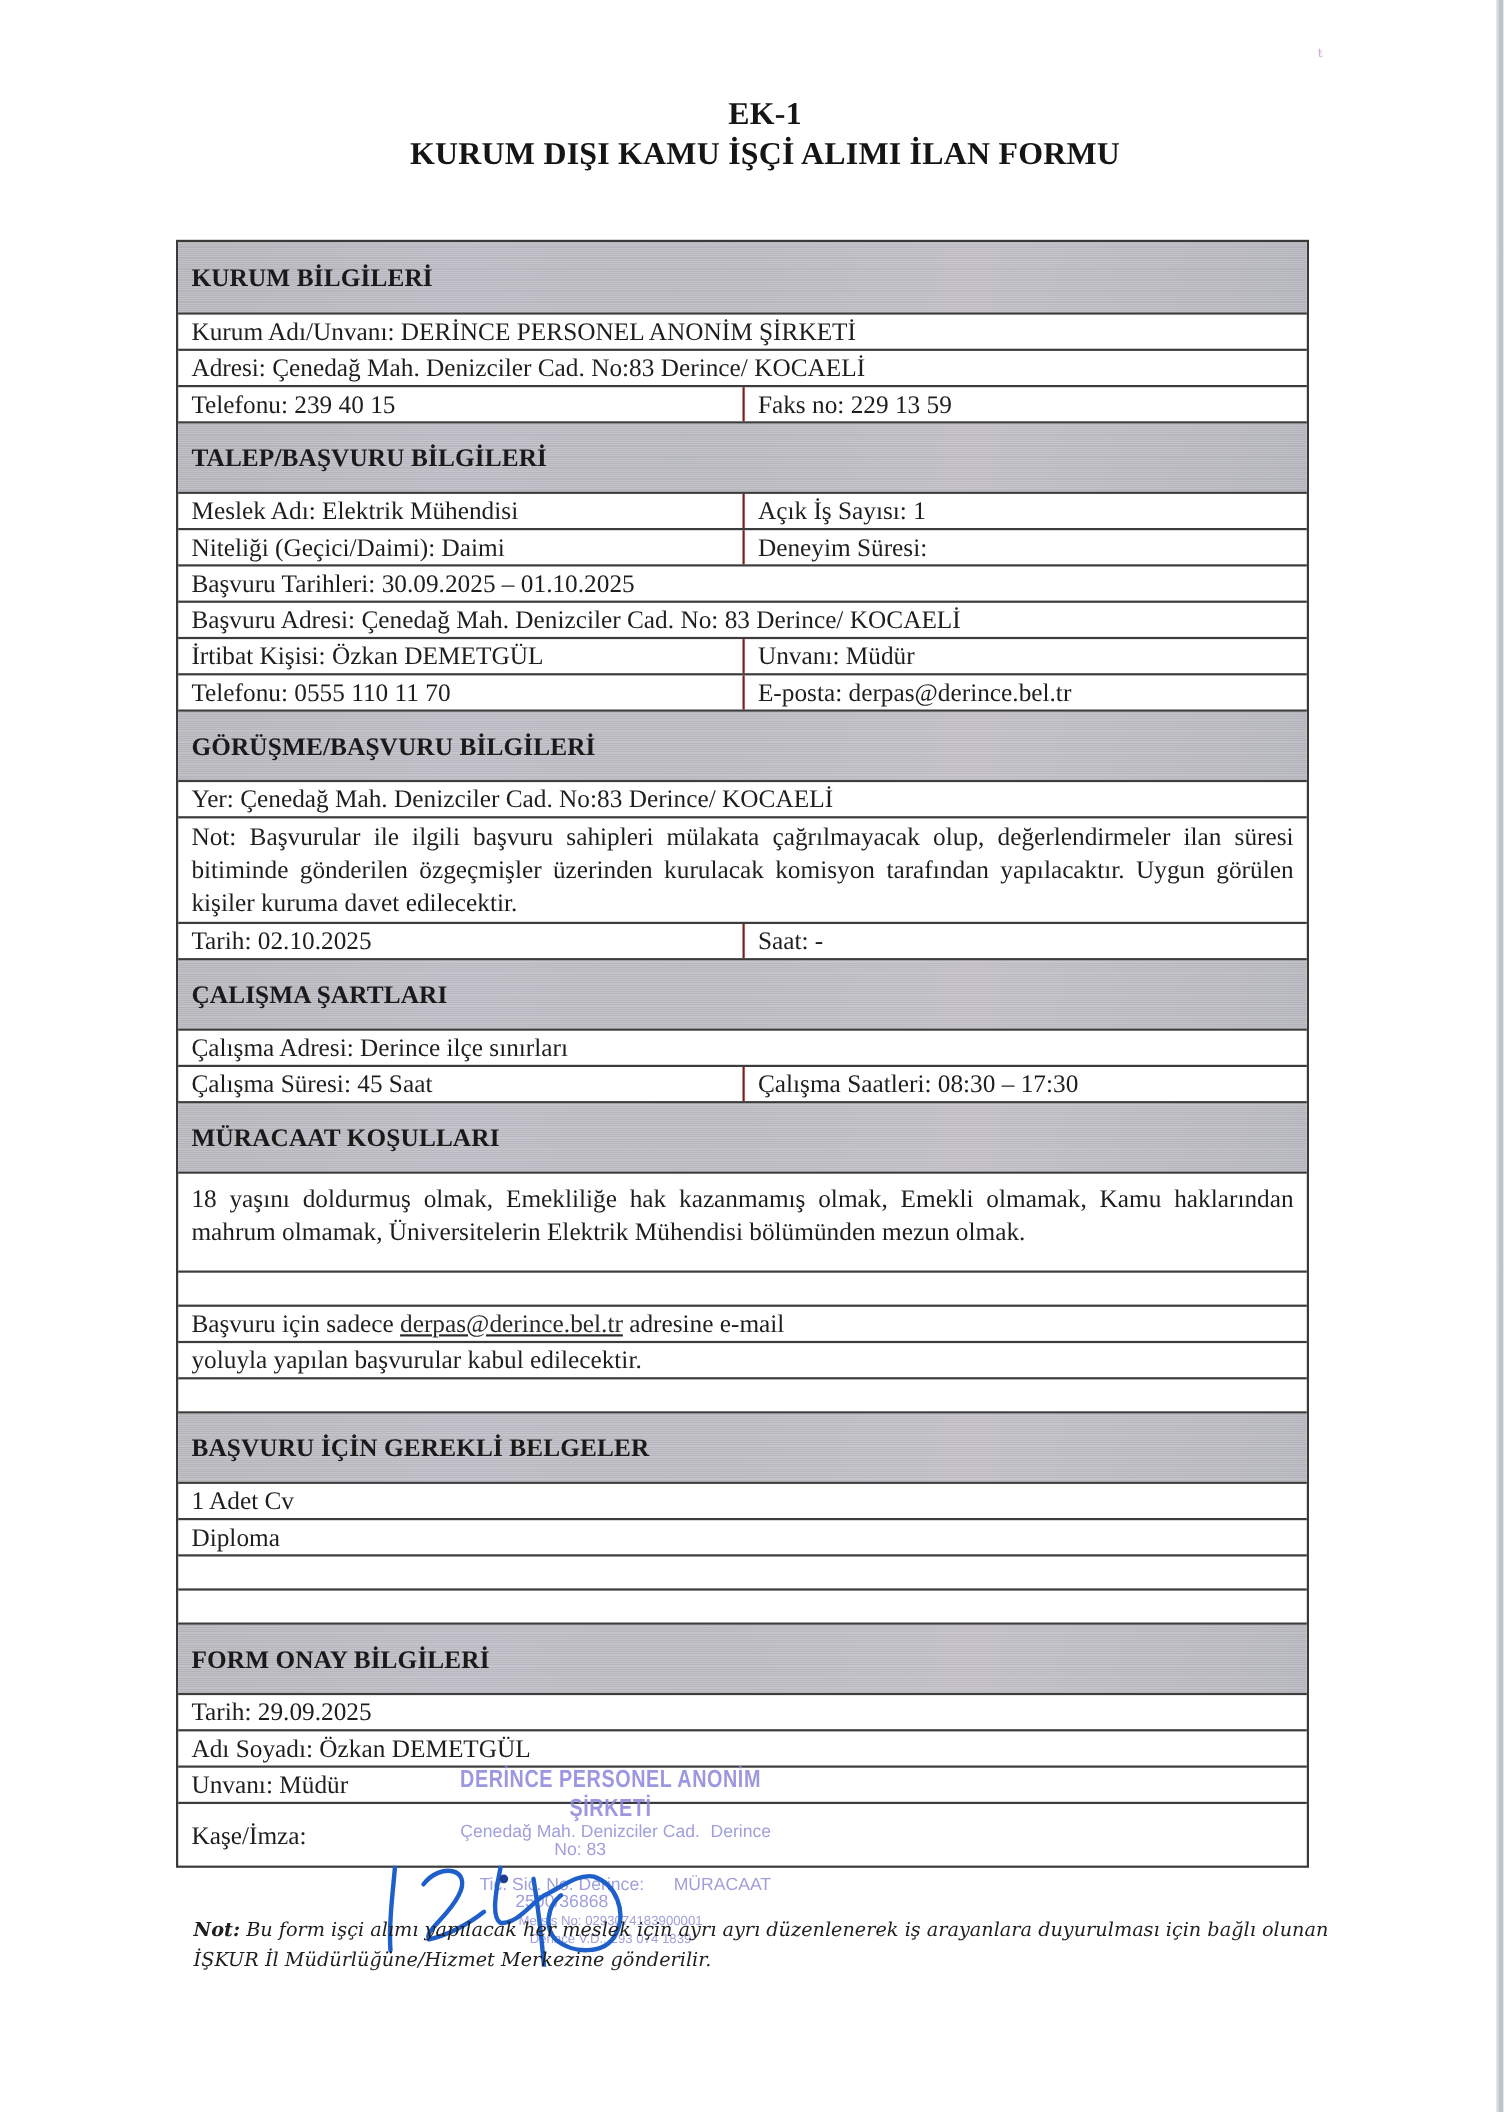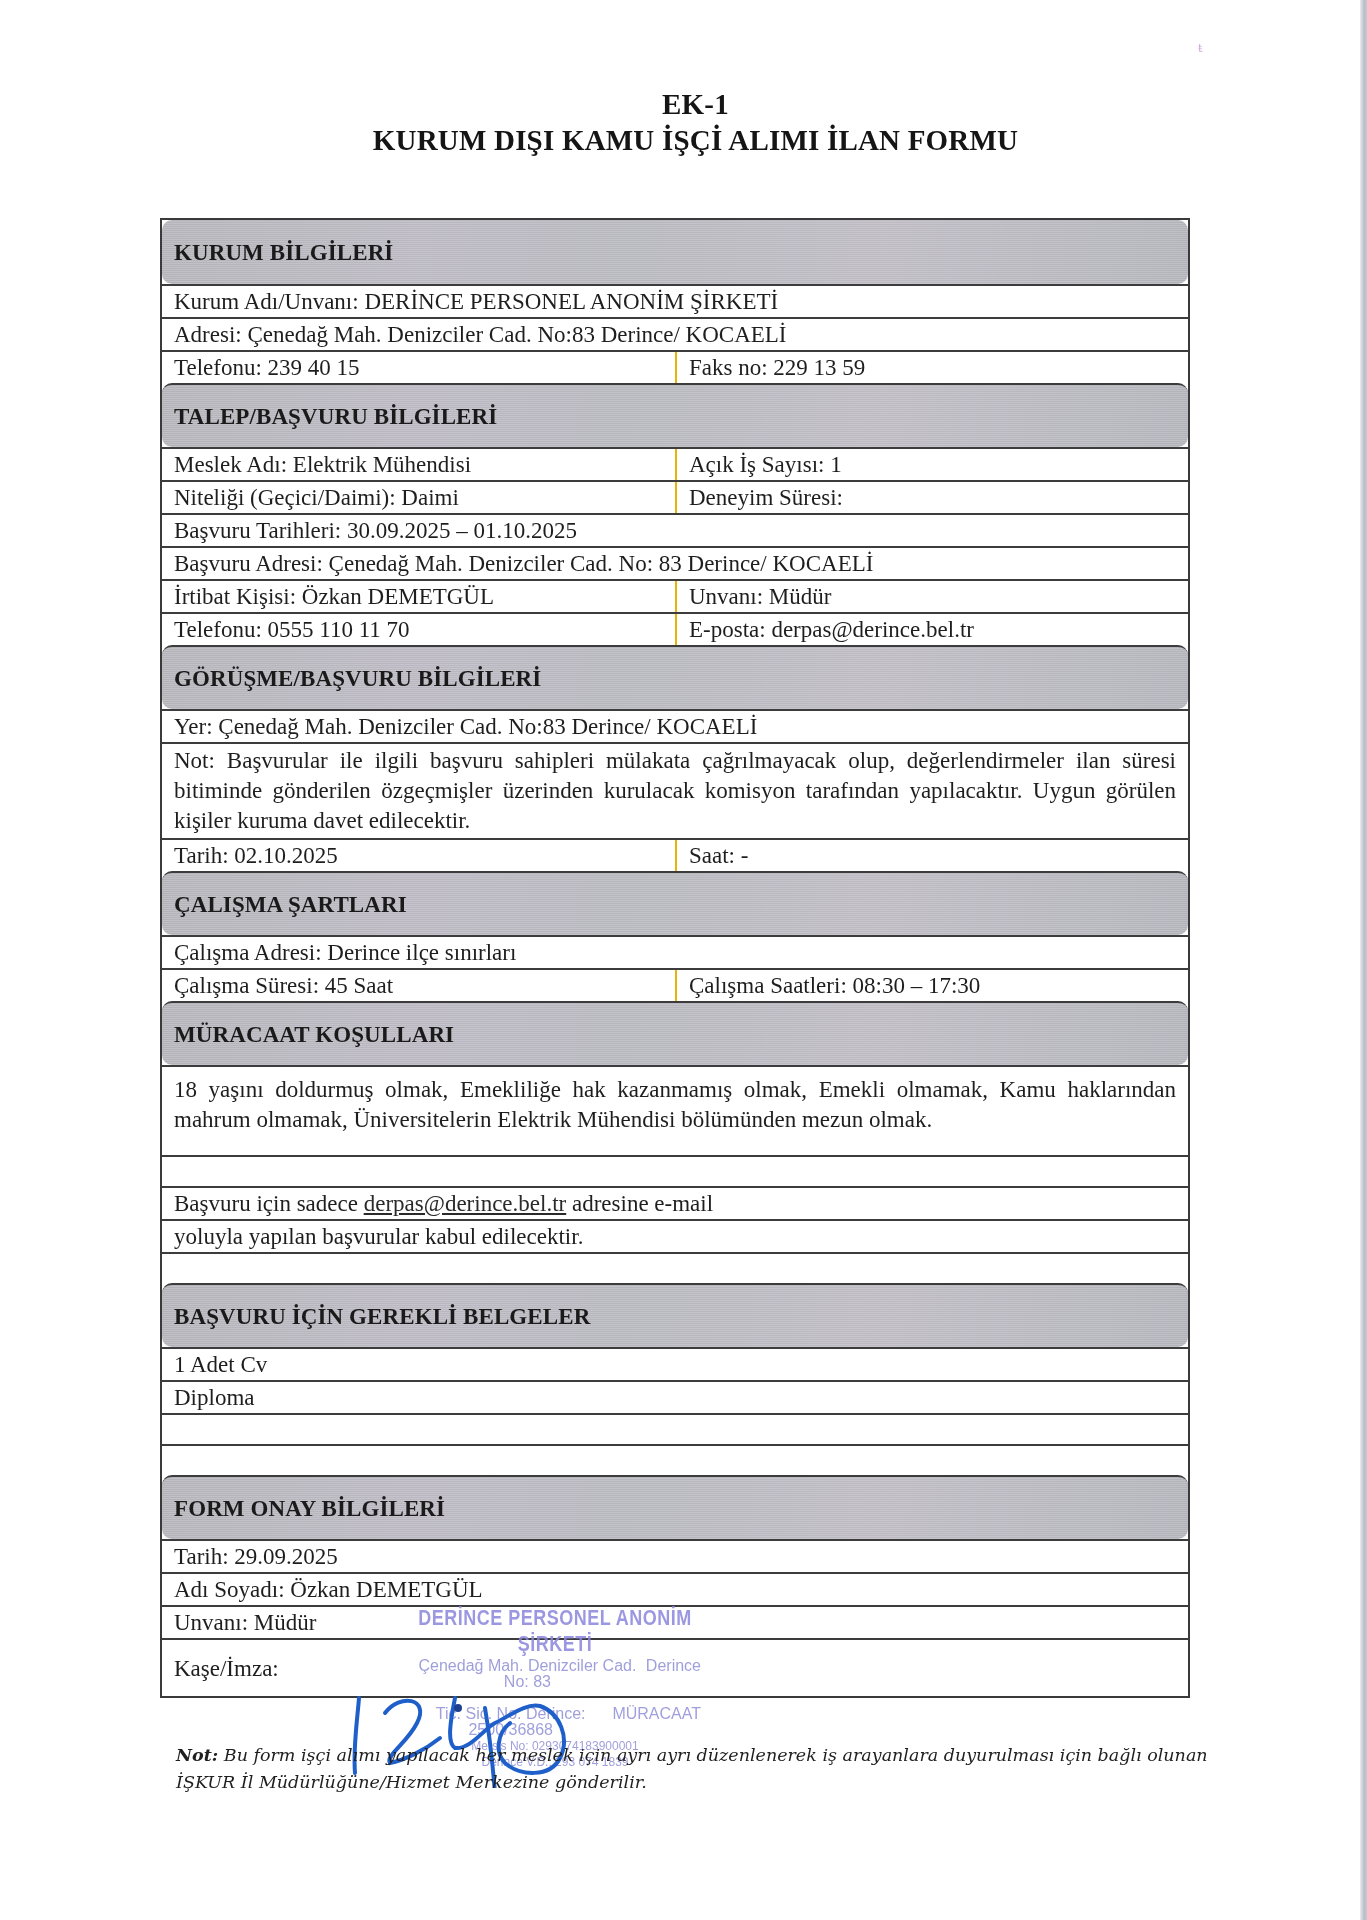--- a/index.html
+++ b/index.html
@@ -21,29 +21,28 @@
     .form {
       position: absolute; left: 160px; top: 218px; width: 1030px;
       border: 2px solid #3a3a3a; box-sizing: border-box;
     }
     .row { display: flex; border-top: 2px solid #3c3c3c; min-height: 31px; box-sizing: border-box; }
     .row:first-child { border-top: none; }
     .cell {
       font-family: "Liberation Serif", "DejaVu Serif", serif; font-size: 23px;
       line-height: 30px; padding: 1px 12px 0 12px; box-sizing: border-box; color: #1e1e1e;
     }
-    .cell.left { width: 515px; border-right: 2px solid #eab308; }
+    .cell.left { width: 515px; border-right: 2px solid #7f1d1d; }
     .cell.right { flex: 1; }
     .cell.full { flex: 1; }
     .row.section {
       min-height: 64px; align-items: center;
       background:
         repeating-linear-gradient(0deg, rgba(255,255,255,0.10) 0 1px, rgba(0,0,0,0.03) 1px 2px),
         linear-gradient(100deg, #b9b9bf 0%, #c0bdc6 25%, #bcbcc3 45%, #c3c0c8 70%, #b8b9c0 100%);
-      border-radius: 10px;
     }
     .row.section .cell {
       font-weight: bold; font-size: 23px; color: #1a1a1a; letter-spacing: 0.1px;
     }
     .cell.justify { text-align: justify; text-align-last: left; line-height: 30px; padding-top: 2px; padding-bottom: 2px; }
     .email-link { text-decoration: underline; color: #2a2a2a; }
     .row.empty { min-height: 31px; }
     .row.sign { min-height: 58px; align-items: center; position: relative; }
     .stamp {
       position: absolute; left: 243px; top: -30px; width: 300px; color: #8f8fd6;

